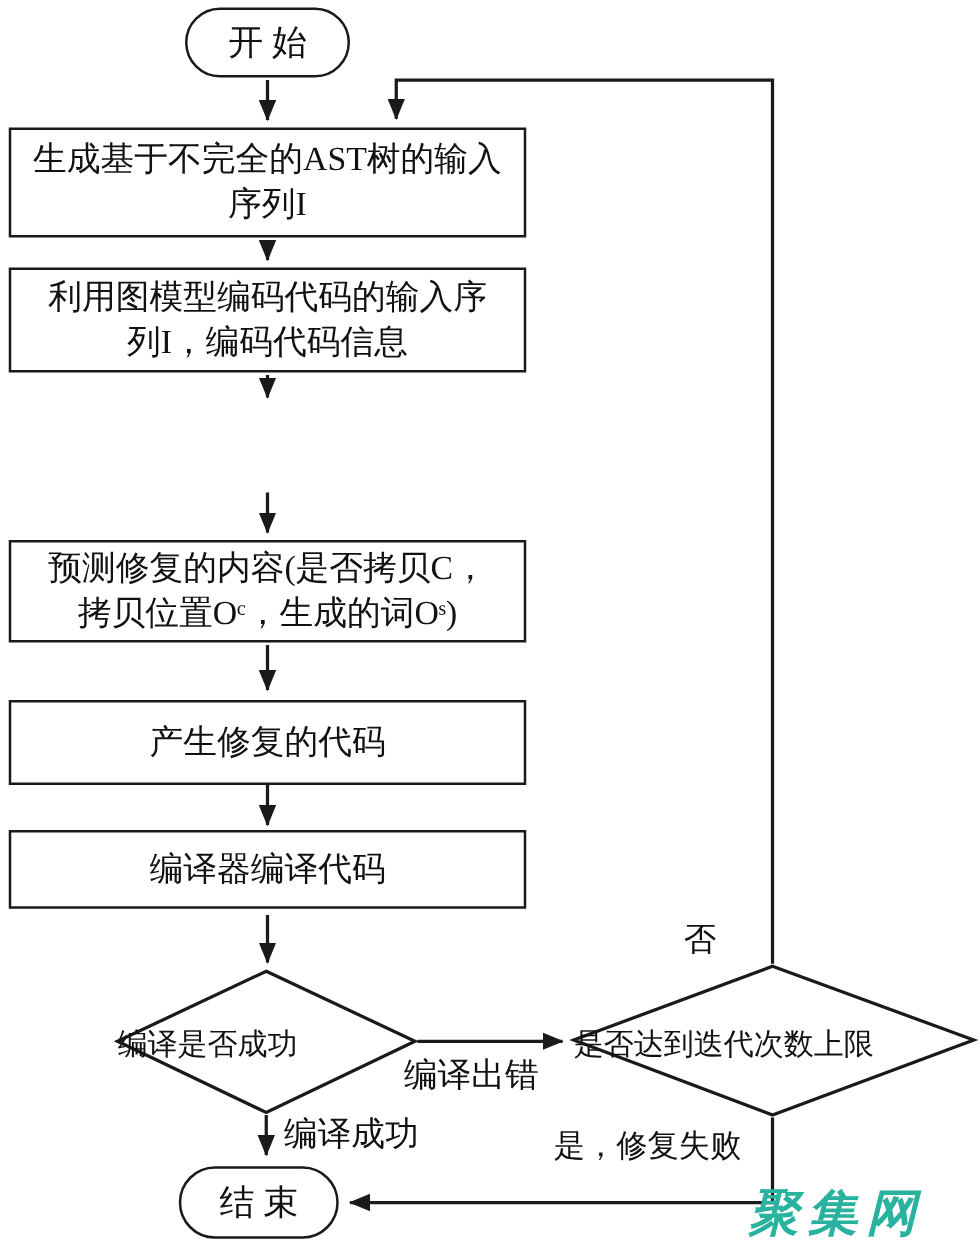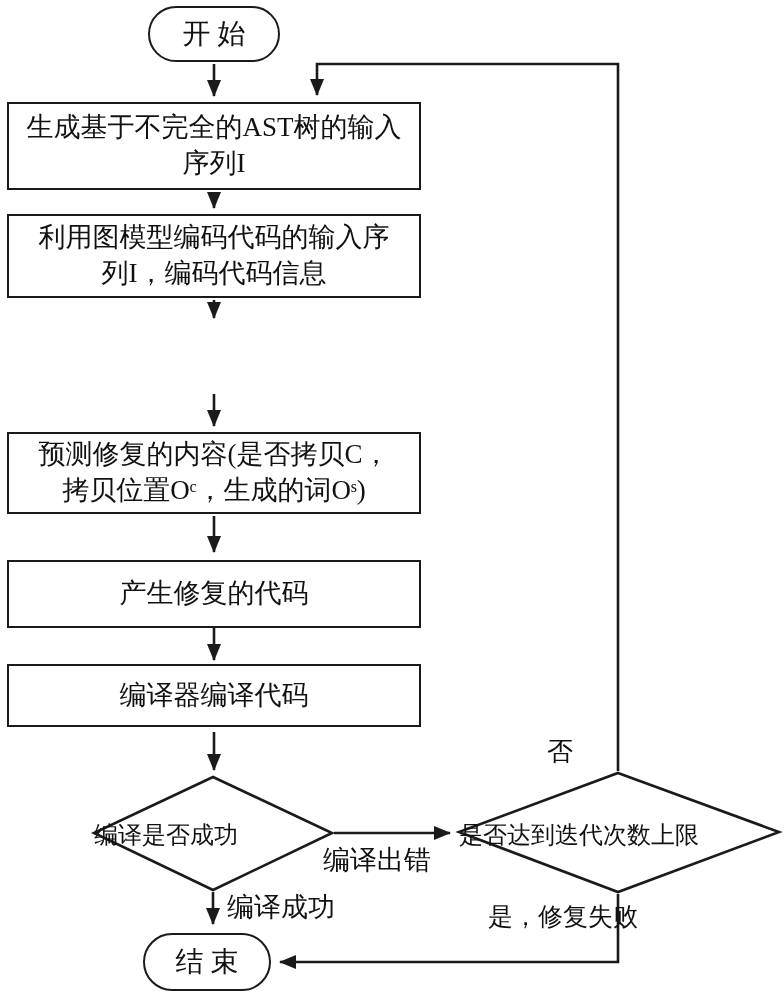--- a/index.html
+++ b/index.html
@@ -79,18 +79,19 @@
   <div class="dlabel" style="left:94px;top:819px;width:238px;">编译是否成功</div>
 
   <div class="dlabel" style="left:459px;top:819px;width:320px;">是否达到迭代次数上限</div>
 
   <div class="elabel" style="left:323px;top:842px;font-size:27px;">编译出错</div>
 
   <div class="elabel" style="left:227px;top:889px;font-size:27px;">编译成功</div>
 
   <div class="elabel" style="left:547px;top:734px;">否</div>
 
-  <div class="elabel" style="left:443px;top:900px;font-size:25px;margin-left:45px;">是，修复失败</div>
+  <div class="elabel" style="left:443px;top:900px;font-size:25px;">是，修复失败</div>
 
   <div class="terminator" style="left:143px;top:933px;width:128px;height:58px;">结束</div>
 
+  <div id="watermark">聚集网</div>
 
 </div>
 
 </body></html>

